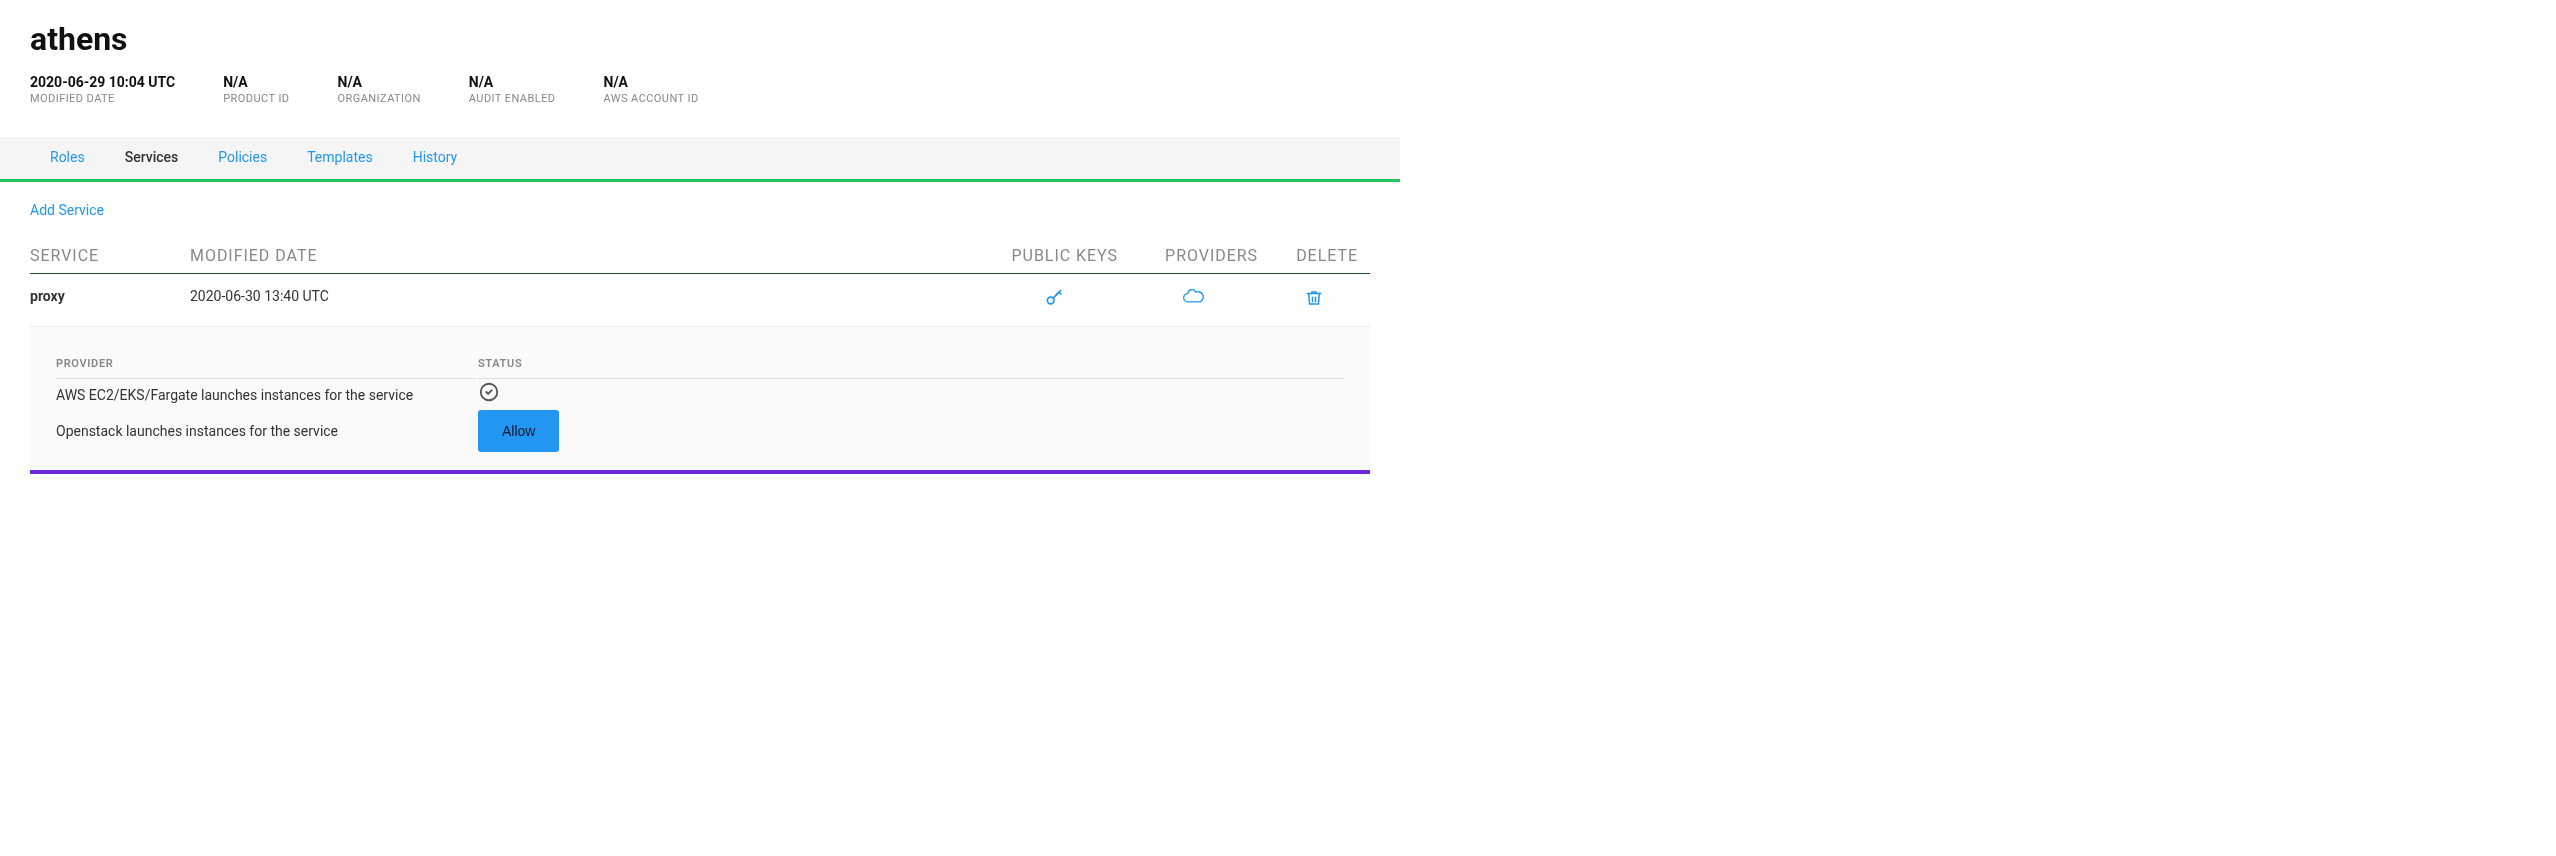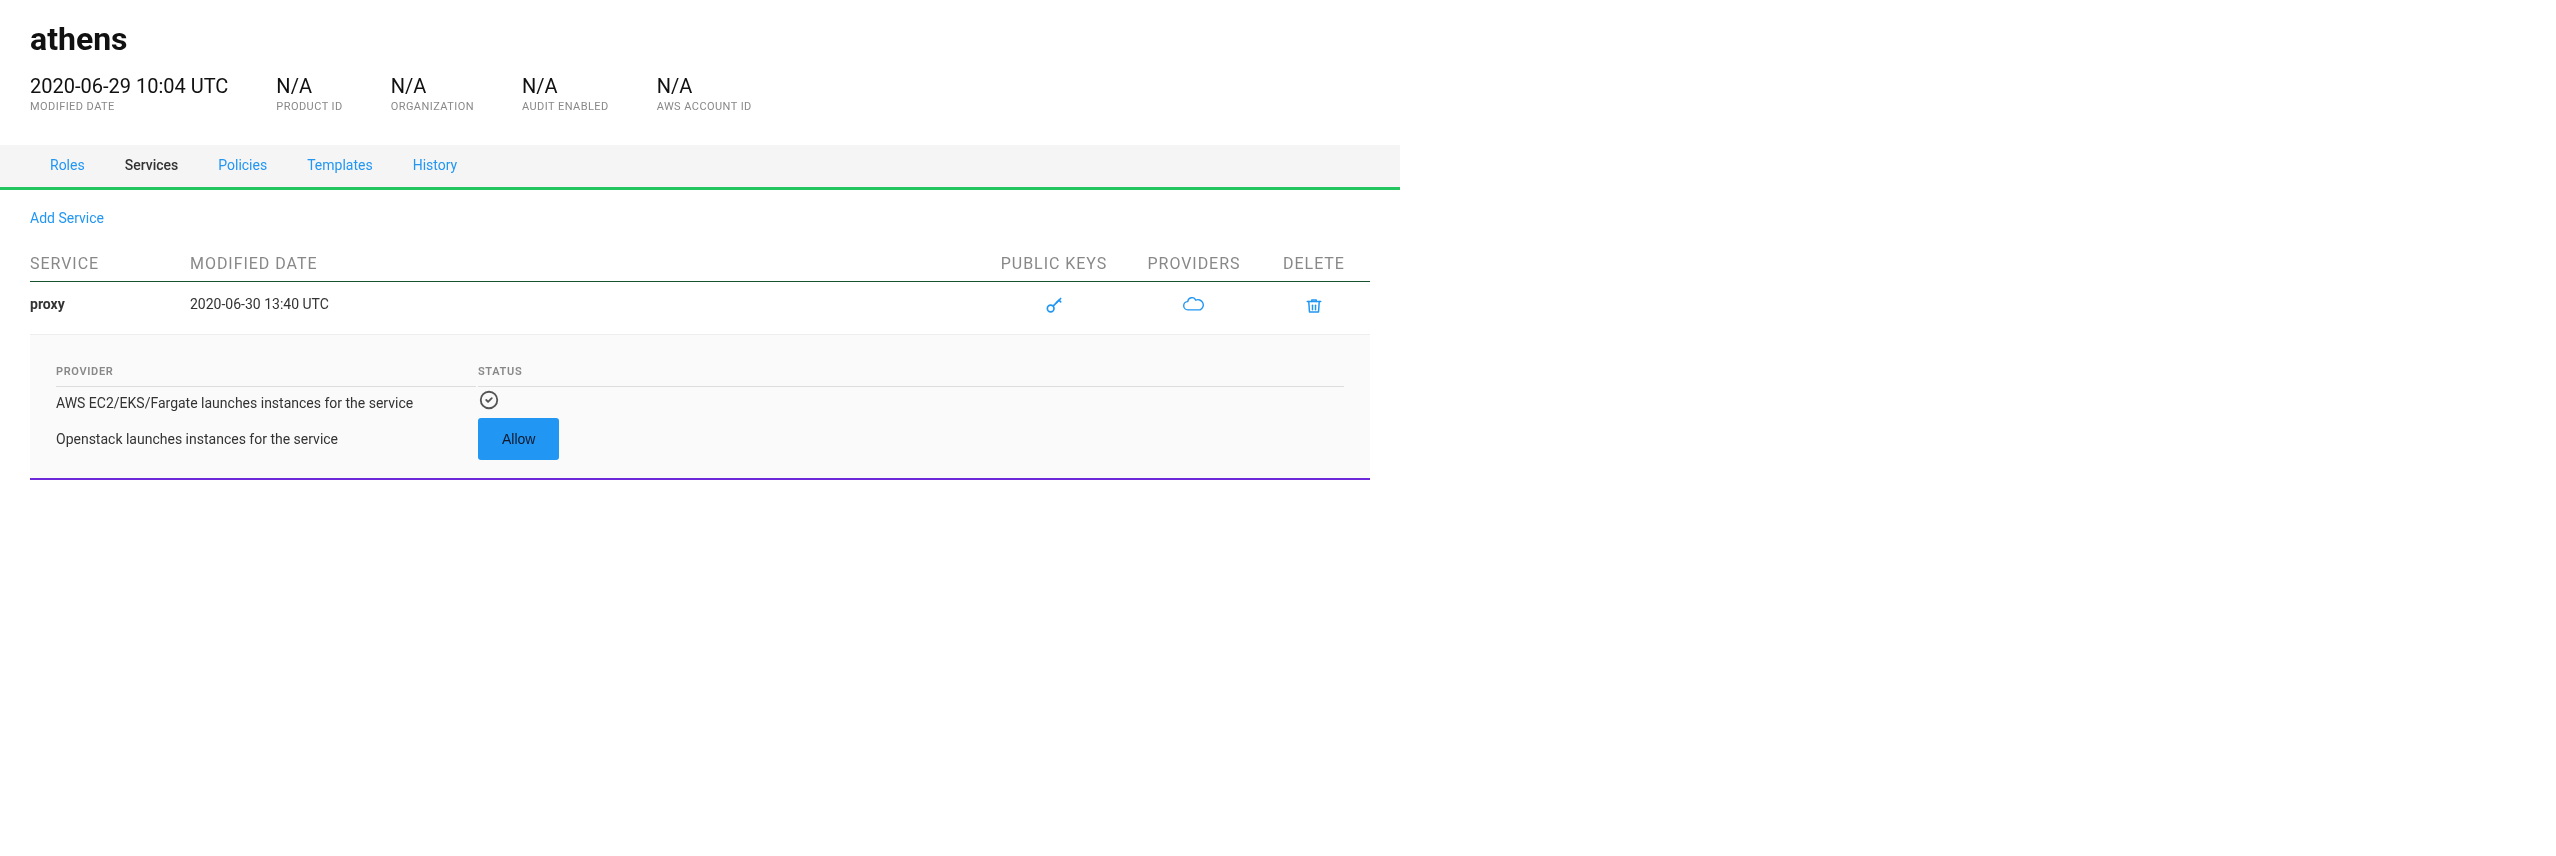--- a/index.html
+++ b/index.html
@@ -23,22 +23,22 @@
     }
 
     .meta-row {
       display: flex;
       gap: 48px;
       margin-bottom: 20px;
       padding-bottom: 12px;
     }
 
     .meta-item .meta-value {
-      font-weight: 400;
-      font-size: 20px;
+      font-weight: 700;
+      font-size: 14px;
       color: #111;
     }
 
     .meta-item .meta-label {
       font-size: 11px;
       color: #888;
       text-transform: uppercase;
       letter-spacing: 0.04em;
       margin-top: 2px;
     }
@@ -88,21 +88,21 @@
       font-size: 16px;
       font-weight: 400;
       color: #888;
       text-transform: uppercase;
       letter-spacing: 0.06em;
       padding: 8px 12px 8px 0;
       border-bottom: 1px solid #14532d;
     }
 
     .services-table th.center {
-      text-align: center;
+      text-align: right;
     }
 
     .services-table td {
       padding: 14px 12px 14px 0;
       vertical-align: top;
       border-bottom: 1px solid #eee;
     }
 
     .service-name {
       font-weight: 700;
@@ -189,21 +189,21 @@
     }
 
     .expand-row td {
       padding: 0;
       border-bottom: none;
     }
 
     .expand-content {
       background: #fafafa;
       padding: 16px 24px;
-      border-bottom: 2px solid #6d28d9;
+      border-bottom: 4px solid #6d28d9;
     }
   </style>
 </head>
 <body>
 
 <div class="page-wrapper">
 
   <div class="app-title">athens</div>
 
   <div class="meta-row">

